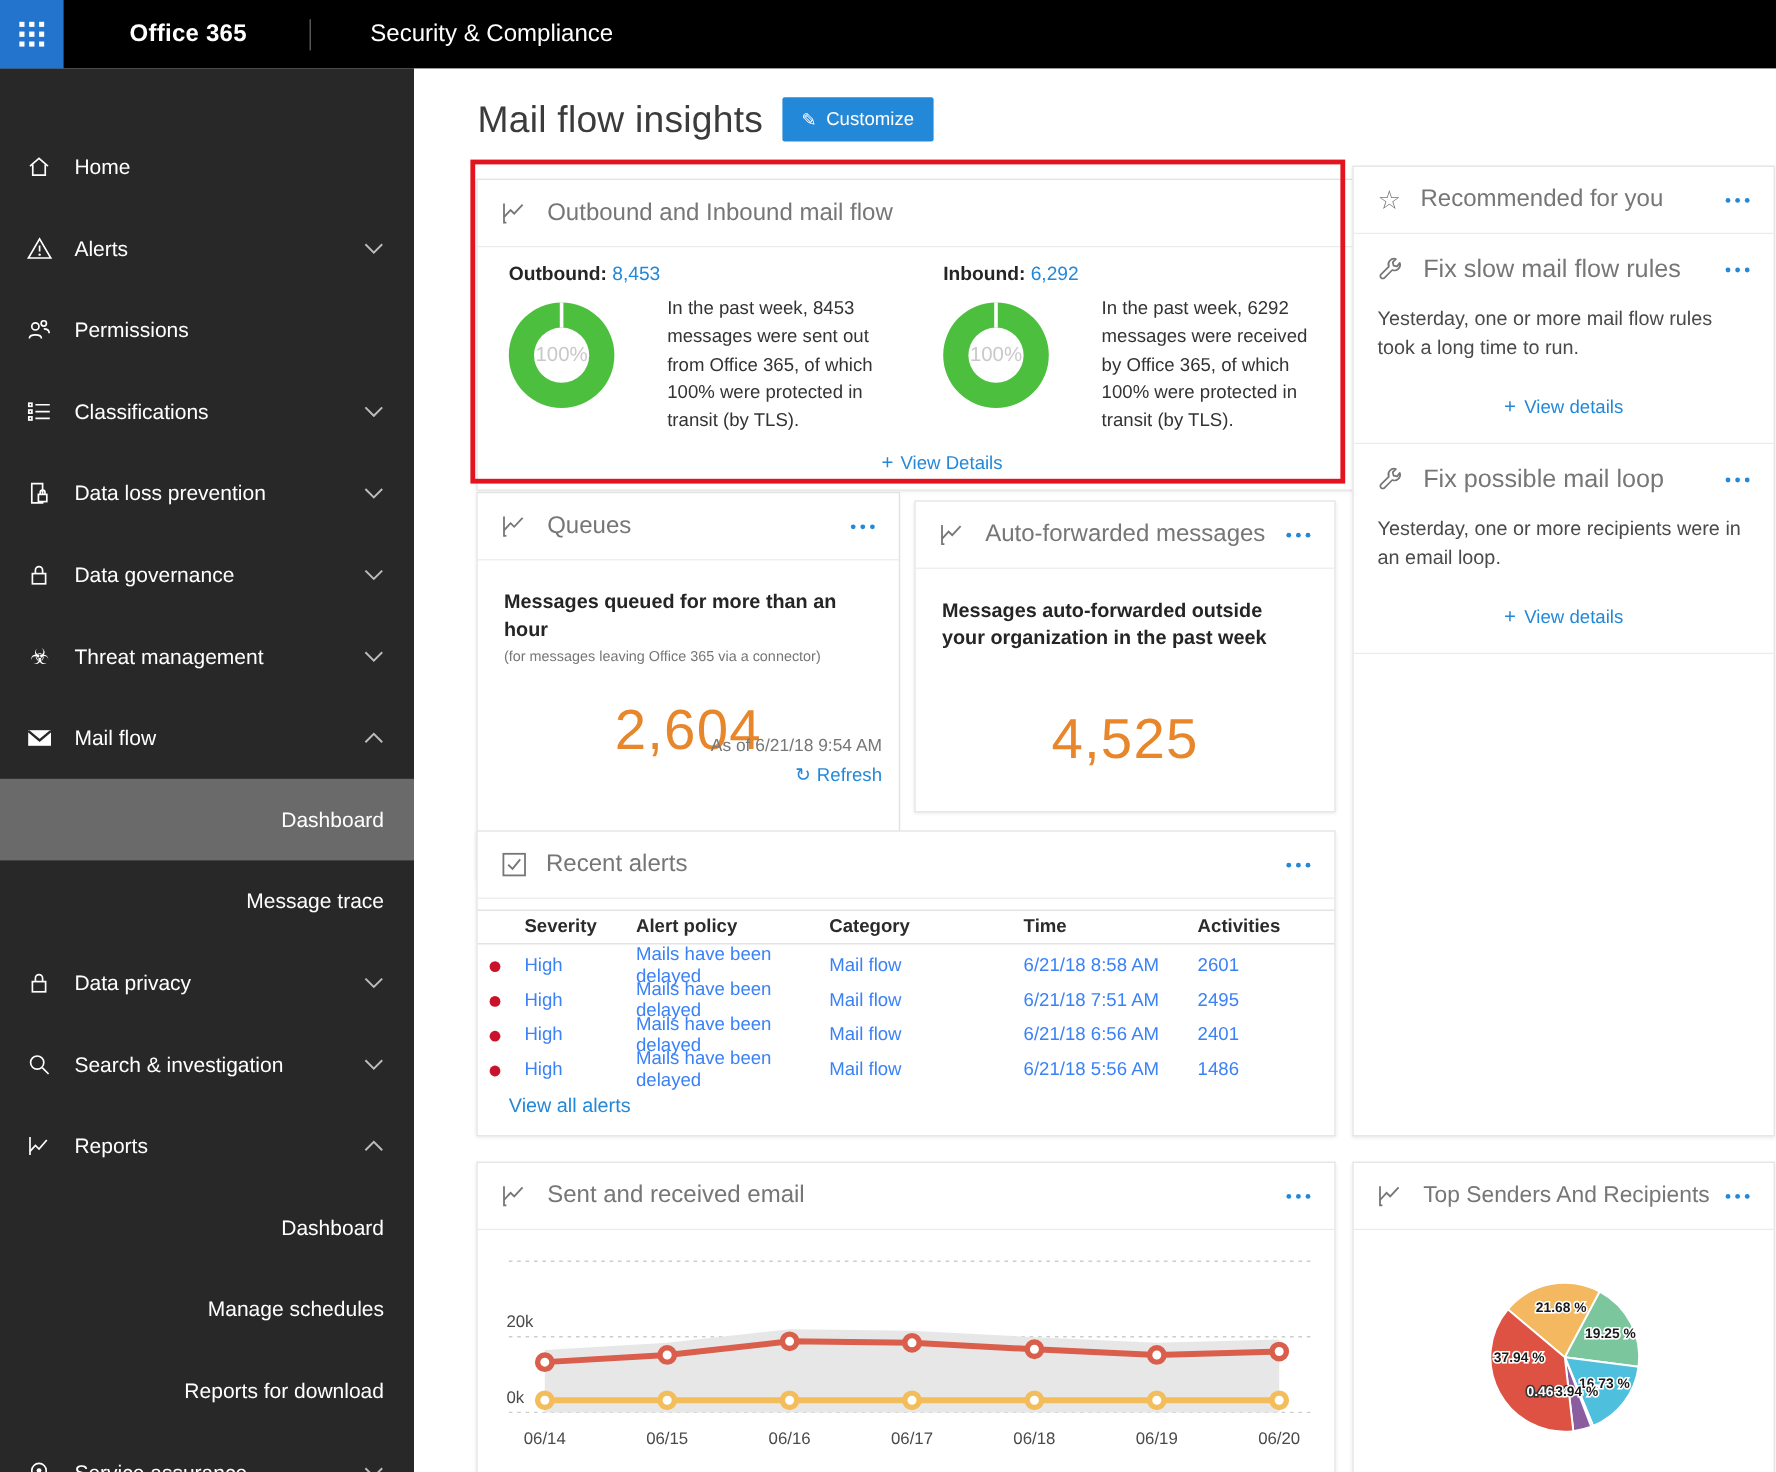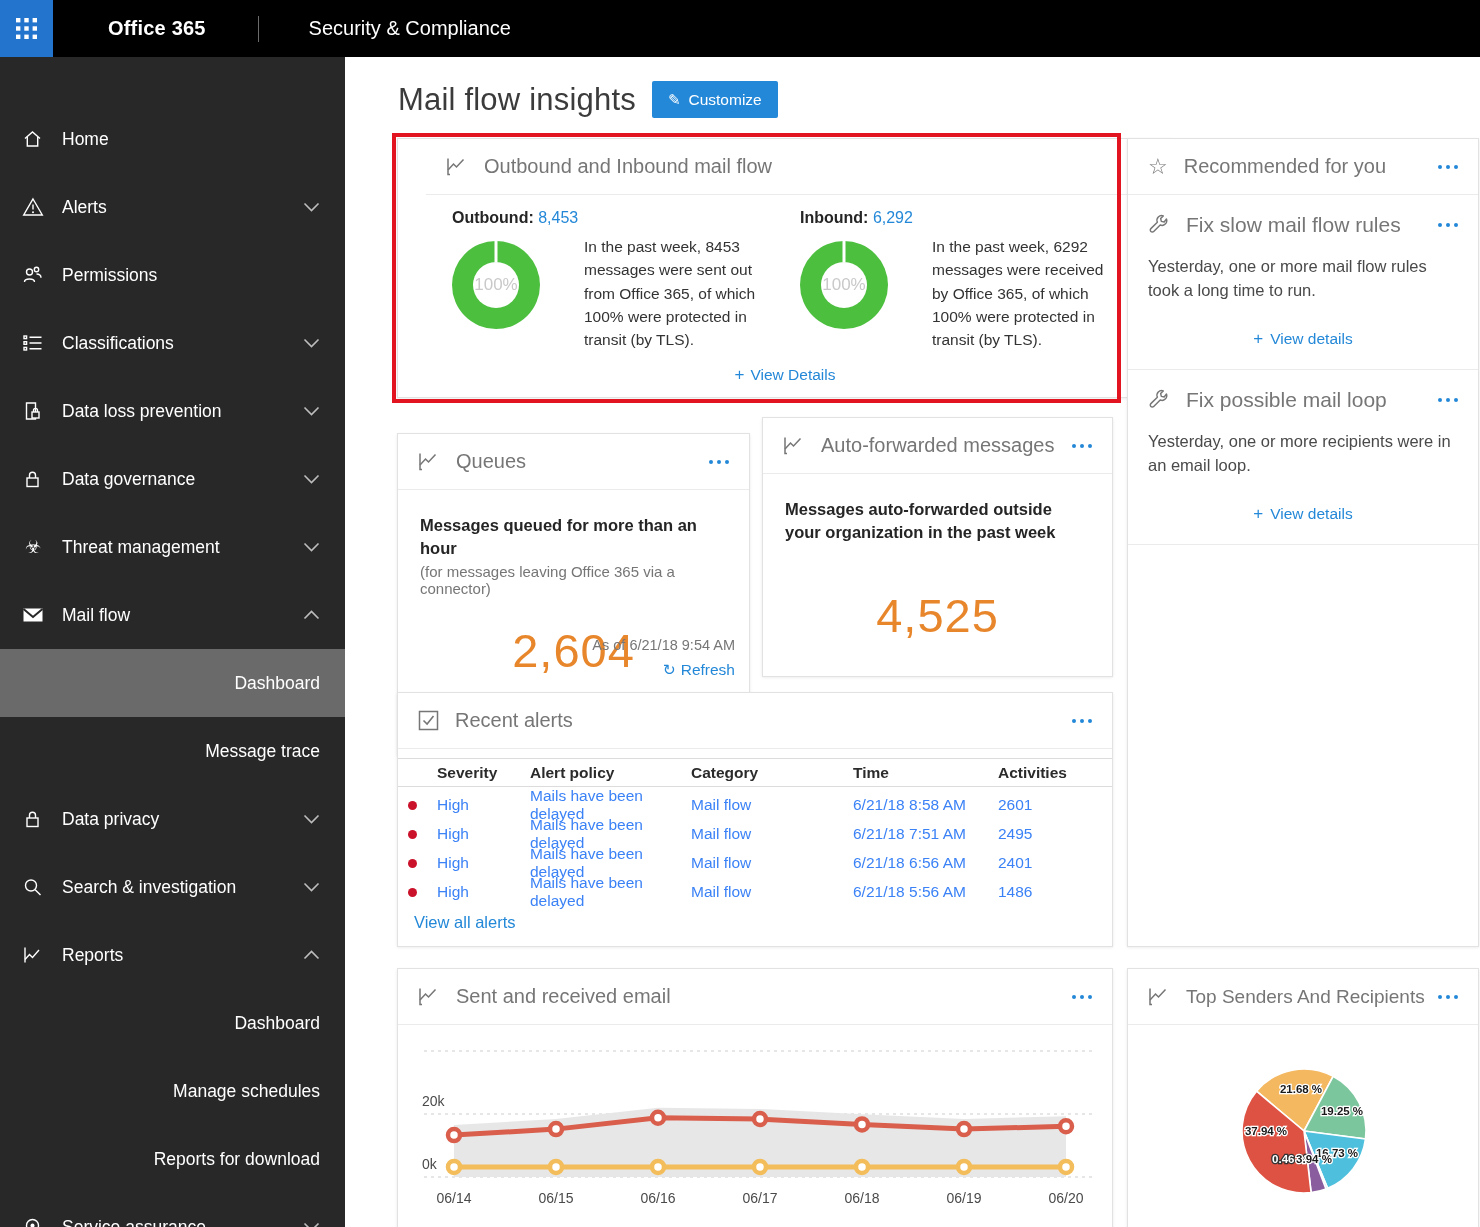--- a/index.html
+++ b/index.html
@@ -37,55 +37,55 @@
   .card-hd .cico { margin-right:16px; display:flex; align-items:center; }
   .card-hd .ctitle { font-size:20px; font-weight:300; color:#767676; flex:1; white-space:nowrap; }
   .dots { display:flex; gap:4px; cursor:pointer; padding:6px 2px; }
   .dots i { width:4px; height:4px; border-radius:50%; background:var(--accent); }
 
   
   .annotation { position:absolute; left:47px; top:76px; width:729px; height:270px;
      border:4px solid var(--annotation-red); z-index:6; pointer-events:none; }
 
   
-  .card-outbound { left:52px; top:81px; width:776px; height:260px;padding-left:28px; }
+  .card-outbound { left:52px; top:92px; width:776px; height:260px; }
   .oi-body { display:flex; padding:14px 24px 0 26px; }
   .oi-col { width:50%; }
   .oi-label { font-size:16px; font-weight:700; color:#252525; }
   .oi-label a { color:var(--accent); font-weight:400; text-decoration:none; cursor:pointer; }
   .oi-row { display:flex; margin-top:14px; }
   .donut { width:88px; height:88px; border-radius:50%; background:var(--donut-green); position:relative; flex:none; }
   .donut::before { content:""; position:absolute; inset:21px; background:#fff; border-radius:50%; }
   .donut::after { content:""; position:absolute; left:50%; top:0; width:3px; height:21px; background:#fff; transform:translateX(-50%); }
   .donut span { position:absolute; inset:0; display:flex; align-items:center; justify-content:center;
      color:#c9c9c9; font-size:17px; z-index:2; }
   .oi-desc { margin-left:44px; margin-top:-6px; width:190px; font-size:15.5px; color:#333; line-height:1.5; }
   .view-link { position:absolute; left:0; right:0; bottom:12px; text-align:center; font-size:15.5px; color:var(--accent); cursor:pointer; }
   .view-link .plus { font-size:17px; font-weight:300; margin-right:6px; }
 
   
-  .card-queues { left:52px; top:376px; width:353px; height:323px; }
+  .card-queues { left:52px; top:353px; width:353px; height:323px; }
   .card-autofwd { left:417px; top:360px; width:351px; height:260px; }
   .metric-body { padding:24px 22px 0 22px; position:relative; height:203px; }
   .metric-h { font-size:16.5px; font-weight:700; color:#252525; line-height:1.4; }
-  .metric-sub { font-size:15px; color:#767676; margin-top:3px; }
+  .metric-sub { font-size:12px; color:#767676; margin-top:3px; }
   .metric-val { text-align:center; font-size:47px; color:var(--metric-orange); margin-top:26px; letter-spacing:1px; }
   .metric-val.fwd { margin-top:44px; }
   .asof { position:absolute; right:14px; bottom:40px; font-size:14.5px; color:#767676; }
   .refresh { position:absolute; right:14px; bottom:14px; font-size:15.5px; color:var(--accent); cursor:pointer; }
   .refresh .ric { font-family:"DejaVu Sans",sans-serif; margin-right:5px; }
 
   
   .card-recent { left:52px; top:635px; width:716px; height:255px; }
   .al-table { margin-top:9px; }
   .al-gridrow { display:grid; grid-template-columns:39px 93px 161px 162px 145px 1fr; align-items:center; padding-right:10px; }
   .al-head { height:29px; font-size:15.5px; font-weight:700; color:#2b2b2b; border-top:1px solid #dcdcdc; border-bottom:1px solid #dcdcdc; }
   .al-row { height:29px; font-size:15.5px; color:#3b82f6; }
   .al-dot { width:9px; height:9px; border-radius:50%; background:var(--alert-red); margin-left:10px; }
-  .viewall { position:absolute; left:16px; bottom:14px; font-size:16.5px; color:var(--accent); cursor:pointer; }
+  .viewall { position:absolute; left:26px; bottom:14px; font-size:16.5px; color:var(--accent); cursor:pointer; }
 
   
   .card-sent { left:52px; top:911px; width:716px; height:290px; }
   .card-reco { left:782px; top:81px; width:352px; height:809px; }
   .card-pie  { left:782px; top:911px; width:352px; height:290px; }
 
   .reco-sec { border-bottom:1px solid #ebebeb; position:relative; }
   .reco-sec-hd { display:flex; align-items:center; padding:18px 18px 8px 20px; }
   .reco-sec-hd .cico { margin-right:16px; display:flex; }
   .reco-sec-hd .ctitle { font-size:21px; font-weight:300; color:#767676; flex:1; }

